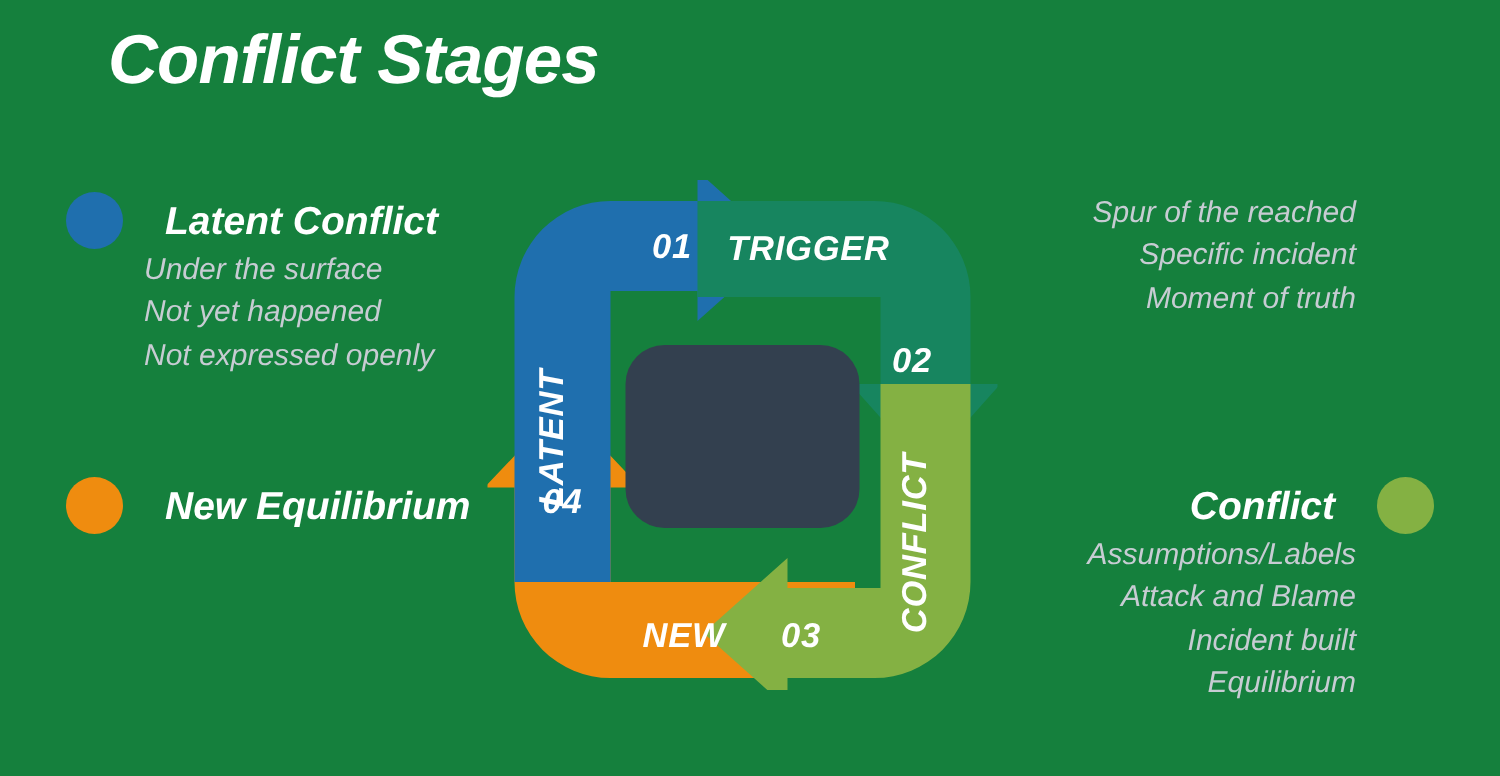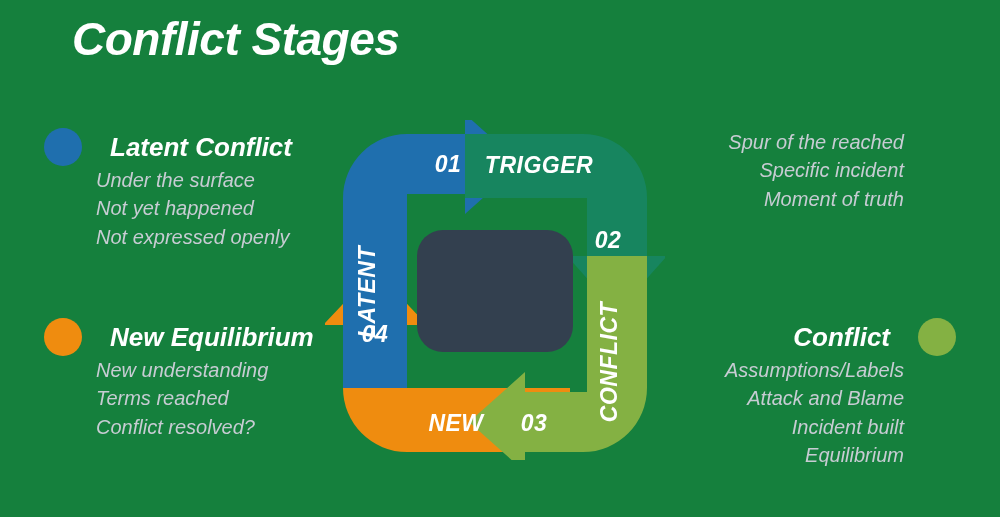--- a/index.html
+++ b/index.html
@@ -109,25 +109,20 @@
       <div class="ln">Spur of the reached</div>
       <div class="ln">Specific incident</div>
       <div class="ln">Moment of truth</div>
     </div>
   </div>
 
   <div class="quad" id="quad-bl">
     <div class="quad-head">
       <span class="dot" style="background:#ef8c0f"></span>
       <span class="quad-title">New Equilibrium</span>
-    </div>
-    <div class="quad-lines">
-      <div class="ln">New understanding</div>
-      <div class="ln">Terms reached</div>
-      <div class="ln">Conflict resolved?</div>
     </div>
   </div>
 
   <div class="quad" id="quad-br">
     <div class="quad-head right">
       <span class="dot" style="background:#84b143"></span>
       <span class="quad-title">Conflict</span>
     </div>
     <div class="quad-lines">
       <div class="ln">Assumptions/Labels</div>

